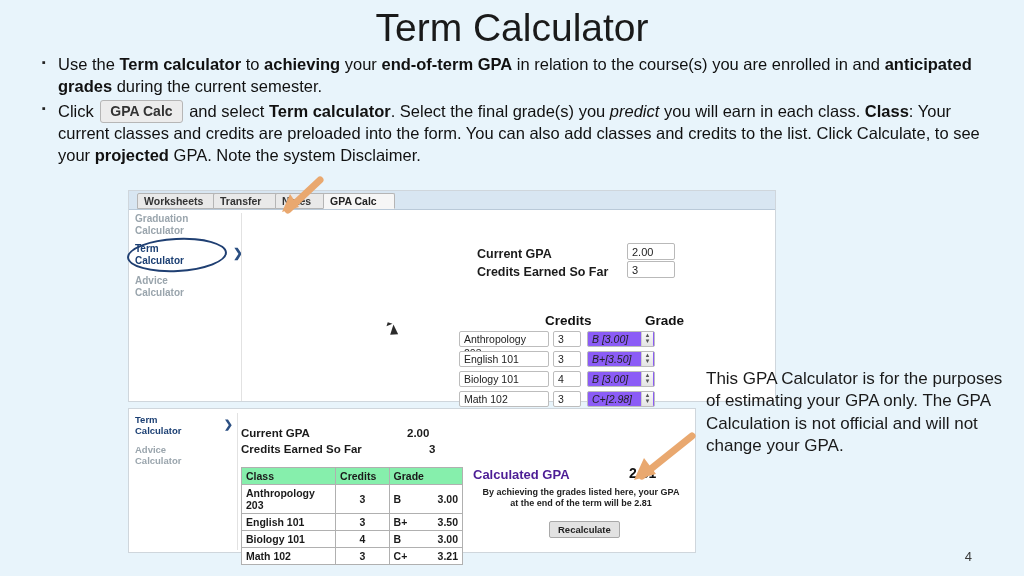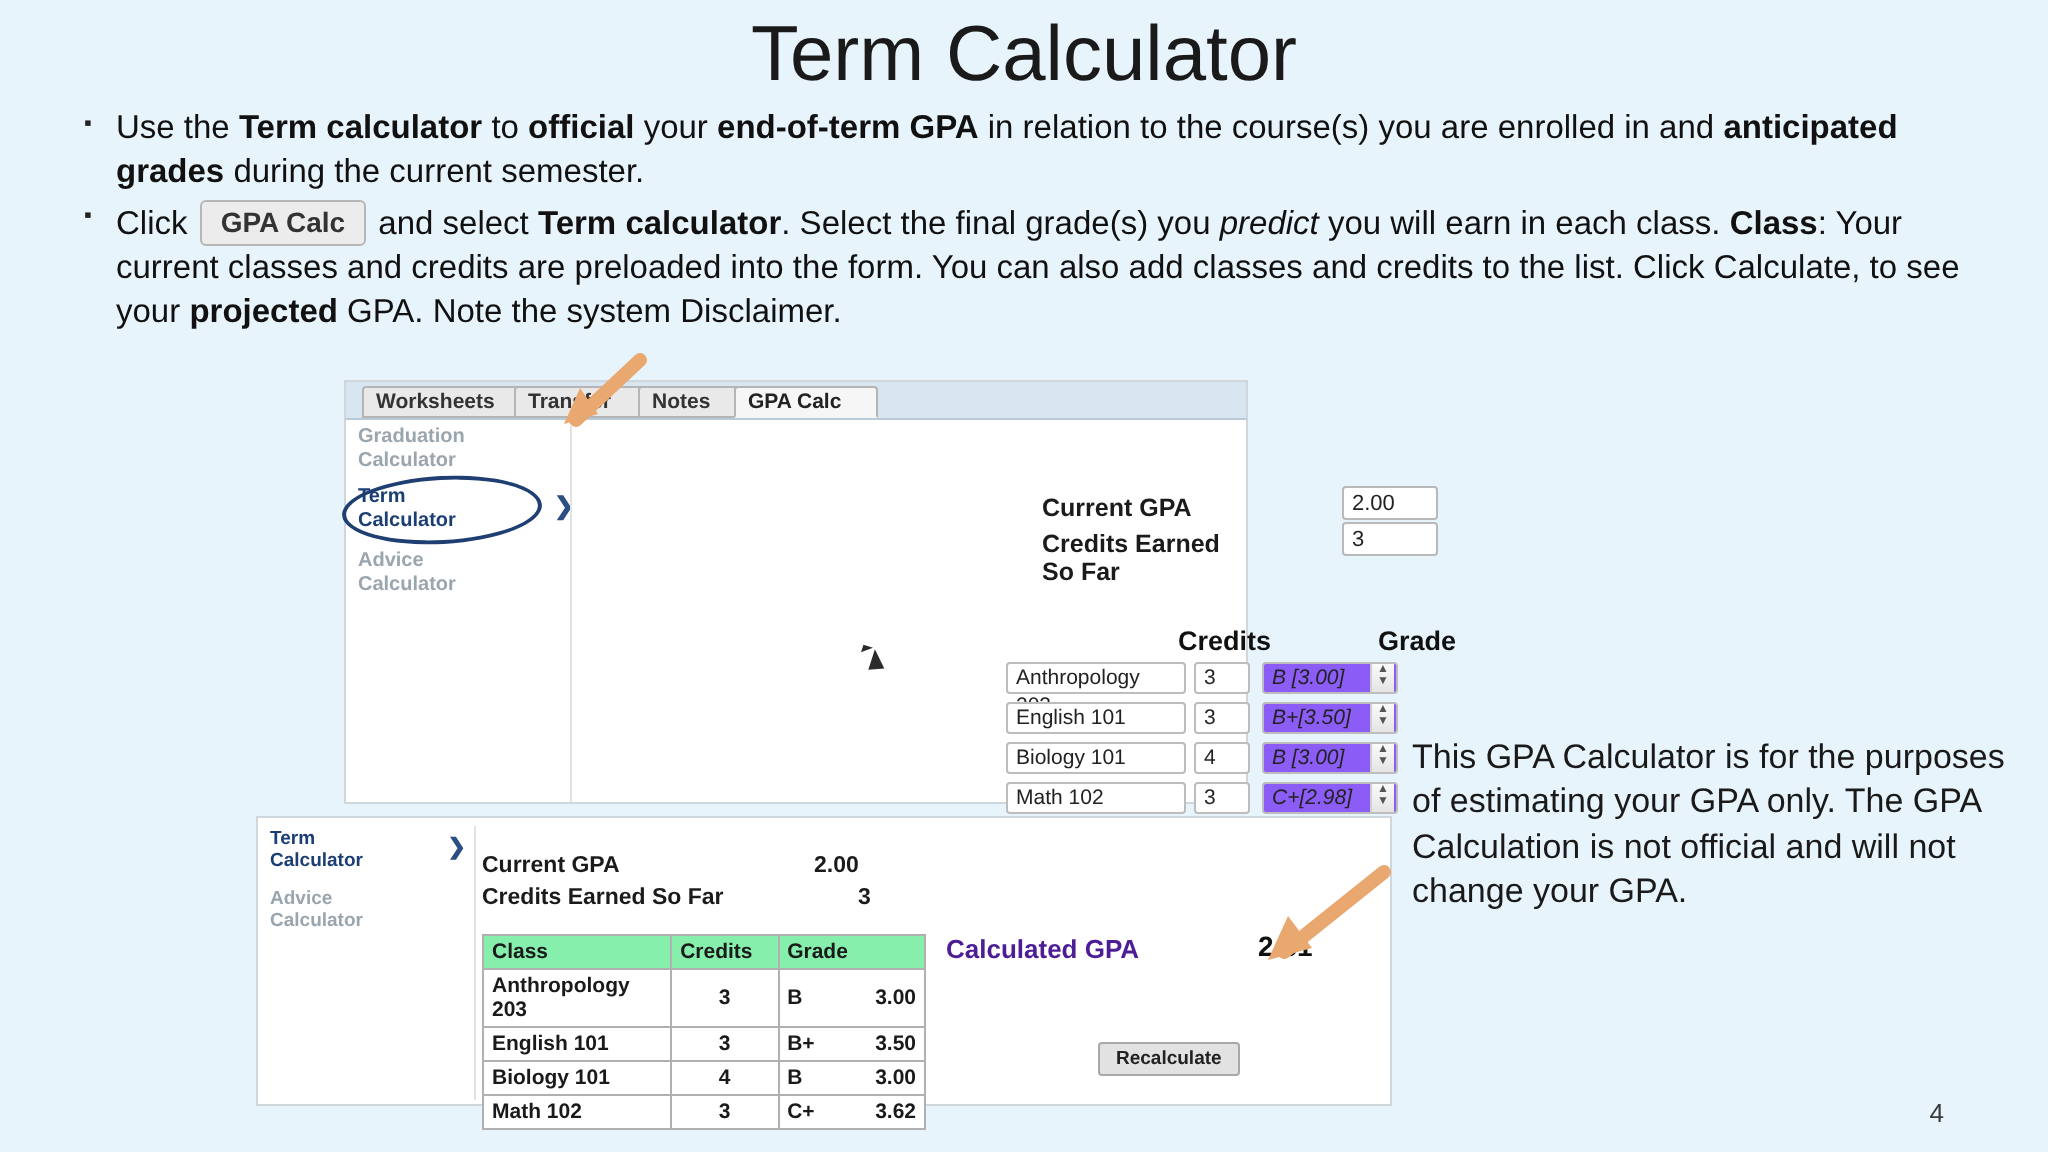--- a/index.html
+++ b/index.html
@@ -55,26 +55,25 @@
     color: #333;
     vertical-align: 1px;
     margin: 0 2px;
   }
 
   
   .shot1 {
     position: absolute;
     left: 128px;
     top: 190px;
-    width: 452px;
+    width: 648px;
     height: 212px;
     background: #ffffff;
     border: 1px solid #cfd6dc;
     box-sizing: border-box;
-    margin-left: 44px;
   }
   .tabbar {
     position: absolute;
     left: 0; top: 0;
     width: 100%;
     height: 18px;
     background: #d8e6f2;
     border-bottom: 1px solid #b9c9d8;
   }
   .tab {
@@ -348,21 +347,21 @@
 </style>
 </head>
 <body>
 
 <div class="slide-title">Term Calculator</div>
 
 <div class="bullets">
   <div class="bullet-row">
     <span class="bullet-mark">▪</span>
     <span class="bullet-text">
-      Use the <b>Term calculator</b> to <b>official</b> your <b>end-of-term GPA</b> in relation to the course(s) you are enrolled in and <b>anticipated grades</b> during the current semester.
+      Use the <b>Term calculator</b> to <b>achieving</b> your <b>end-of-term GPA</b> in relation to the course(s) you are enrolled in and <b>anticipated grades</b> during the current semester.
     </span>
   </div>
   <div class="bullet-row">
     <span class="bullet-mark">▪</span>
     <span class="bullet-text">
       Click <span class="gpa-calc-chip">GPA Calc</span> and select <b>Term calculator</b>. Select the final grade(s) you <i>predict</i> you will earn in each class. <b>Class</b>:  Your current classes and credits are preloaded into the form. You can also add classes and credits to the list.  Click Calculate, to see your <b>projected</b> GPA. Note the system Disclaimer.
     </span>
   </div>
 </div>
 
@@ -467,27 +466,28 @@
       <tr>
         <td>Biology 101</td>
         <td class="num">4</td>
         <td class="grade" style="border-right:none;">B</td>
         <td class="gval" style="border-left:none;">3.00</td>
       </tr>
       <tr>
         <td>Math 102</td>
         <td class="num">3</td>
         <td class="grade" style="border-right:none;">C+</td>
-        <td class="gval" style="border-left:none;">3.62</td>
+        <td class="gval" style="border-left:none;">3.21</td>
       </tr>
     </tbody>
   </table>
 
   <div class="calc-gpa-label">Calculated GPA</div>
   <div class="calc-gpa-value">2.81</div>
+  <div class="achieve-text">By achieving the grades listed here, your GPA at the end of the term will be 2.81</div>
   <div class="recalc-btn">Recalculate</div>
 </div>
 
 <svg class="arrow" style="left:268px; top:176px;" width="60" height="40" viewBox="0 0 60 40">
   <path d="M52 4 L20 34" stroke="#e9a86f" stroke-width="7" fill="none" stroke-linecap="round"></path>
   <path d="M22 18 L14 36 L31 31 Z" fill="#e9a86f"></path>
 </svg>
 
 <svg class="arrow" style="left:620px; top:430px;" width="80" height="55" viewBox="0 0 80 55">
   <path d="M72 6 L22 46" stroke="#e9a86f" stroke-width="7" fill="none" stroke-linecap="round"></path>

